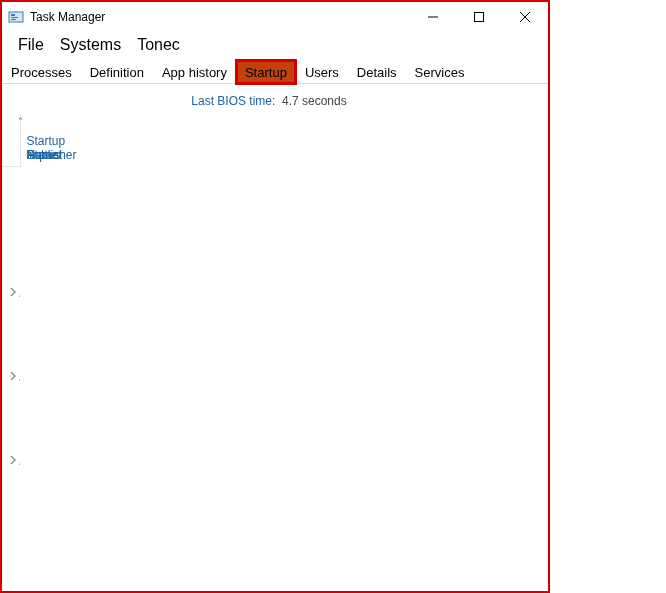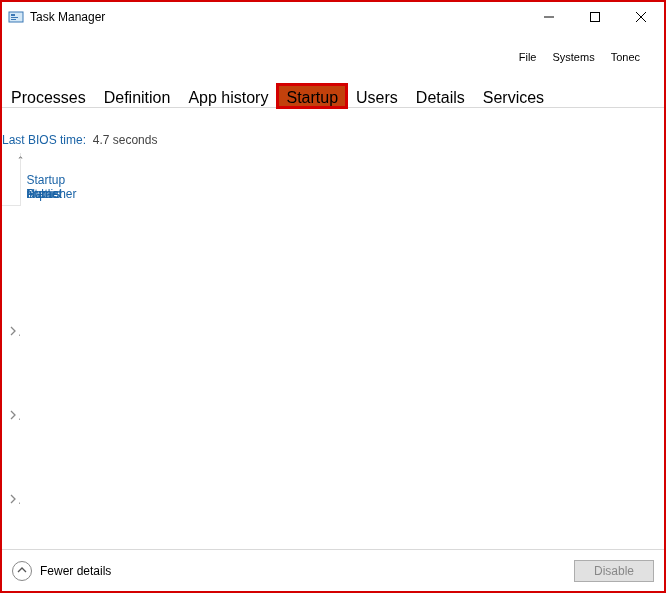--- a/index.html
+++ b/index.html
@@ -1,63 +1,61 @@
 <!DOCTYPE html>
 <html><head>
 <meta charset="utf-8">
 <style>
 * { box-sizing: border-box; font-family: "Segoe UI", Tahoma, sans-serif; }
 html, body { margin: 0; padding: 0; }
 .window {
-  width: 666px; height: 593px;
+  width: 550px; height: 593px;
   border: 2px solid #d40000;
   background: #fff;
   display: flex; flex-direction: column;
   position: relative;
-  gap: 15px;
 }
 .titlebar {
   height: 30px;
   display: flex; align-items: center;
   padding-left: 6px;
 }
 .titlebar .icon { width: 16px; height: 16px; margin-right: 6px; }
 .titlebar .title { font-size: 12px; color: #000; }
 .win-controls { margin-left: auto; display: flex; height: 100%; }
 .win-btn { width: 46px; display: flex; align-items: center; justify-content: center; color: #000; }
 .win-btn svg { width: 10px; height: 10px; }
 .menubar {
   display: flex; gap: 0;
   padding: 2px 16px 4px 8px;
-  font-size: 11px;
-  justify-content: flex-end;
+  font-size: 16px;
 }
 .menubar span { padding: 2px 8px; cursor: default; }
 .tabs {
   display: flex;
   border-bottom: 1px solid #d9d9d9;
   height: 24px;
-  font-size: 16px;
+  font-size: 13px;
 }
 .tab {
   padding: 4px 8px 3px 8px;
   border: 1px solid transparent;
   border-bottom: none;
   color: #000;
   position: relative;
 }
 .tab.active {
   border-color: #d9d9d9;
   background: #c2410c;
   margin-bottom: -1px;
 }
 .tab.highlighted { outline: 3px solid #d40000; outline-offset: -2px; z-index: 3; }
 .content { flex: 1; display: flex; flex-direction: column; min-height: 0; }
 .bios-line {
-  text-align: left;
+  text-align: center;
   font-size: 12px;
   padding: 10px 12px 6px 0;
   color: #444;
 }
 .bios-line .label { color: #1a63a6; }
 .table-wrap { flex: 1; display: flex; min-height: 0; position: relative; }
 table { width: 100%; border-collapse: collapse; table-layout: fixed; }
 thead th {
   text-align: left;
   font-weight: normal;
@@ -277,25 +275,14 @@
               <td>Radeon Settings: Host Appli...</td>
               <td>Advanced Micro Device...</td>
               <td>Enabled</td>
               <td>Medium</td>
             </tr>
           </tbody>
       </table>
     </div>
   </div>
 
-  <div class="footer">
-    <div class="fewer">
-      <span class="circ">
-        <svg viewBox="0 0 10 10">
-            <polyline points="1,6 5,2 9,6" fill="none" stroke="currentColor" stroke-width="1.3"></polyline>
-          </svg>
-      </span>
-      <span>Fewer details</span>
-    </div>
-    <button class="disable-btn" disabled="">Disable</button>
-  </div>
 
 </div>
 
 </body></html>

